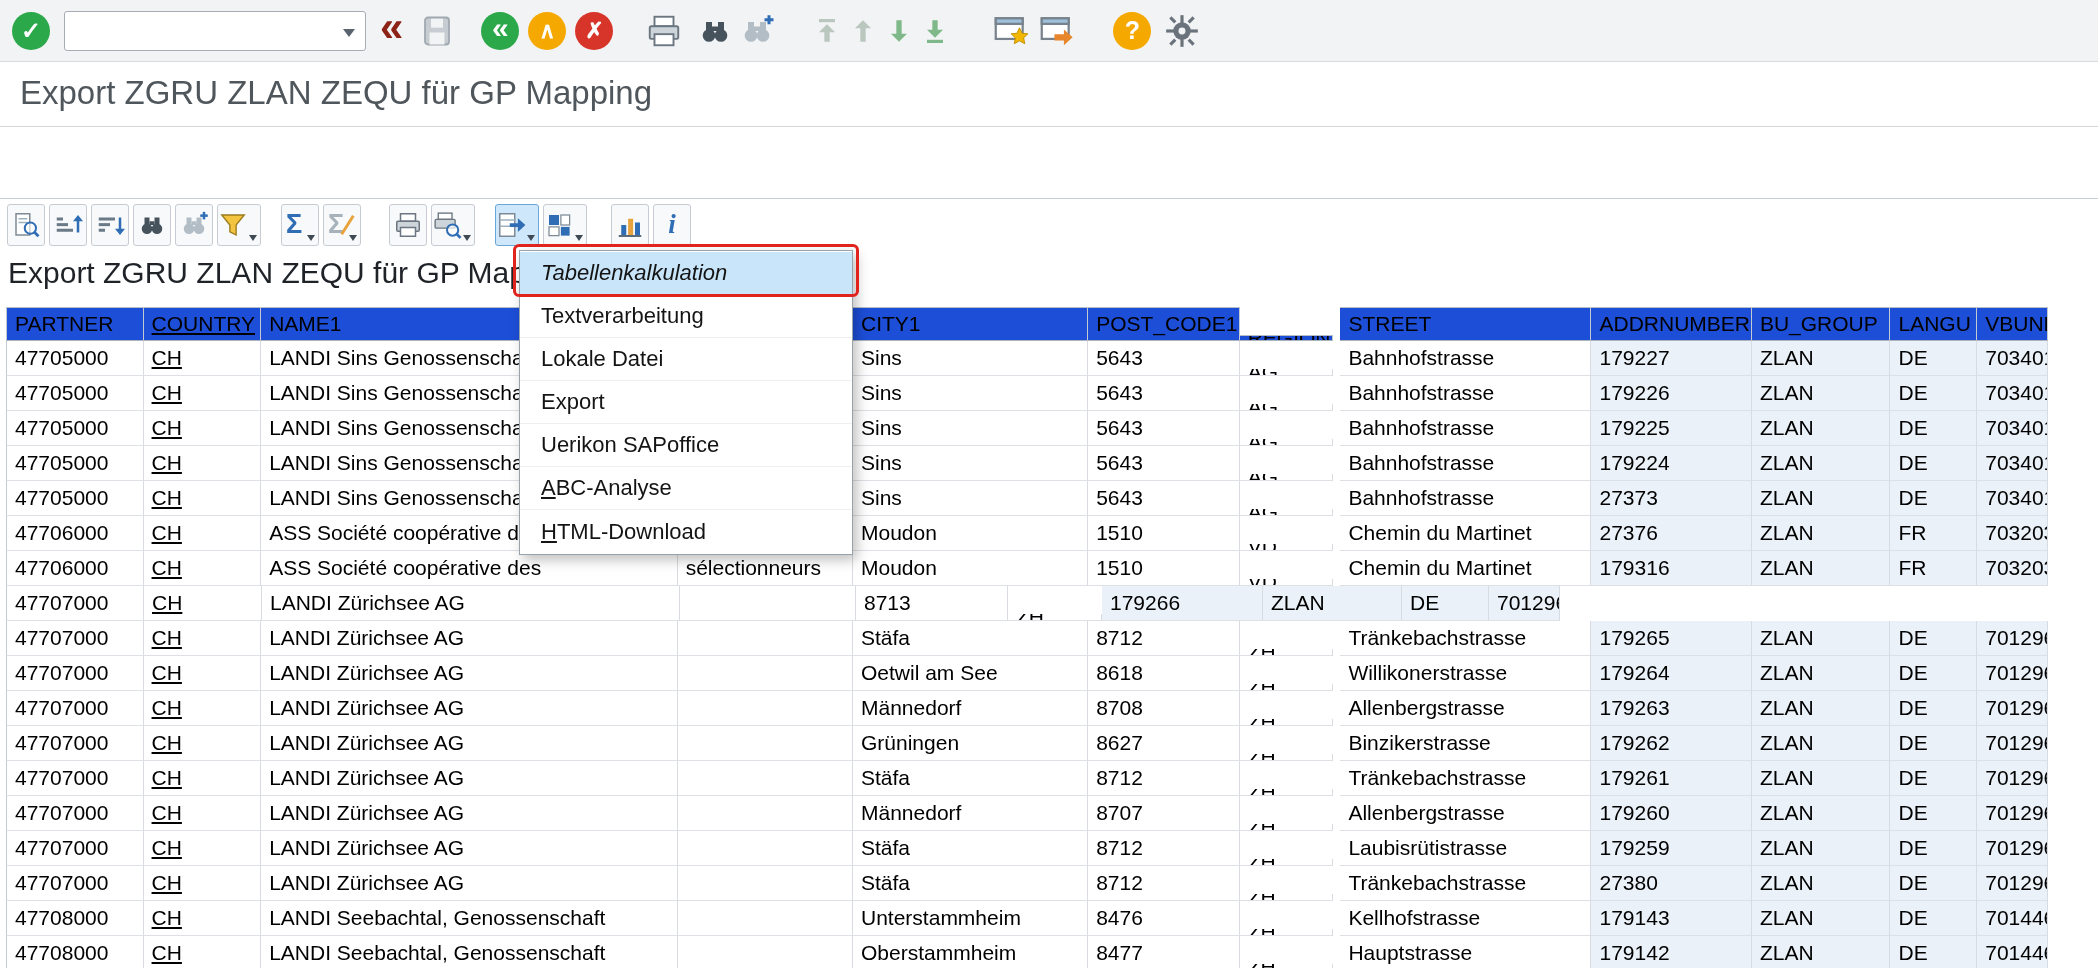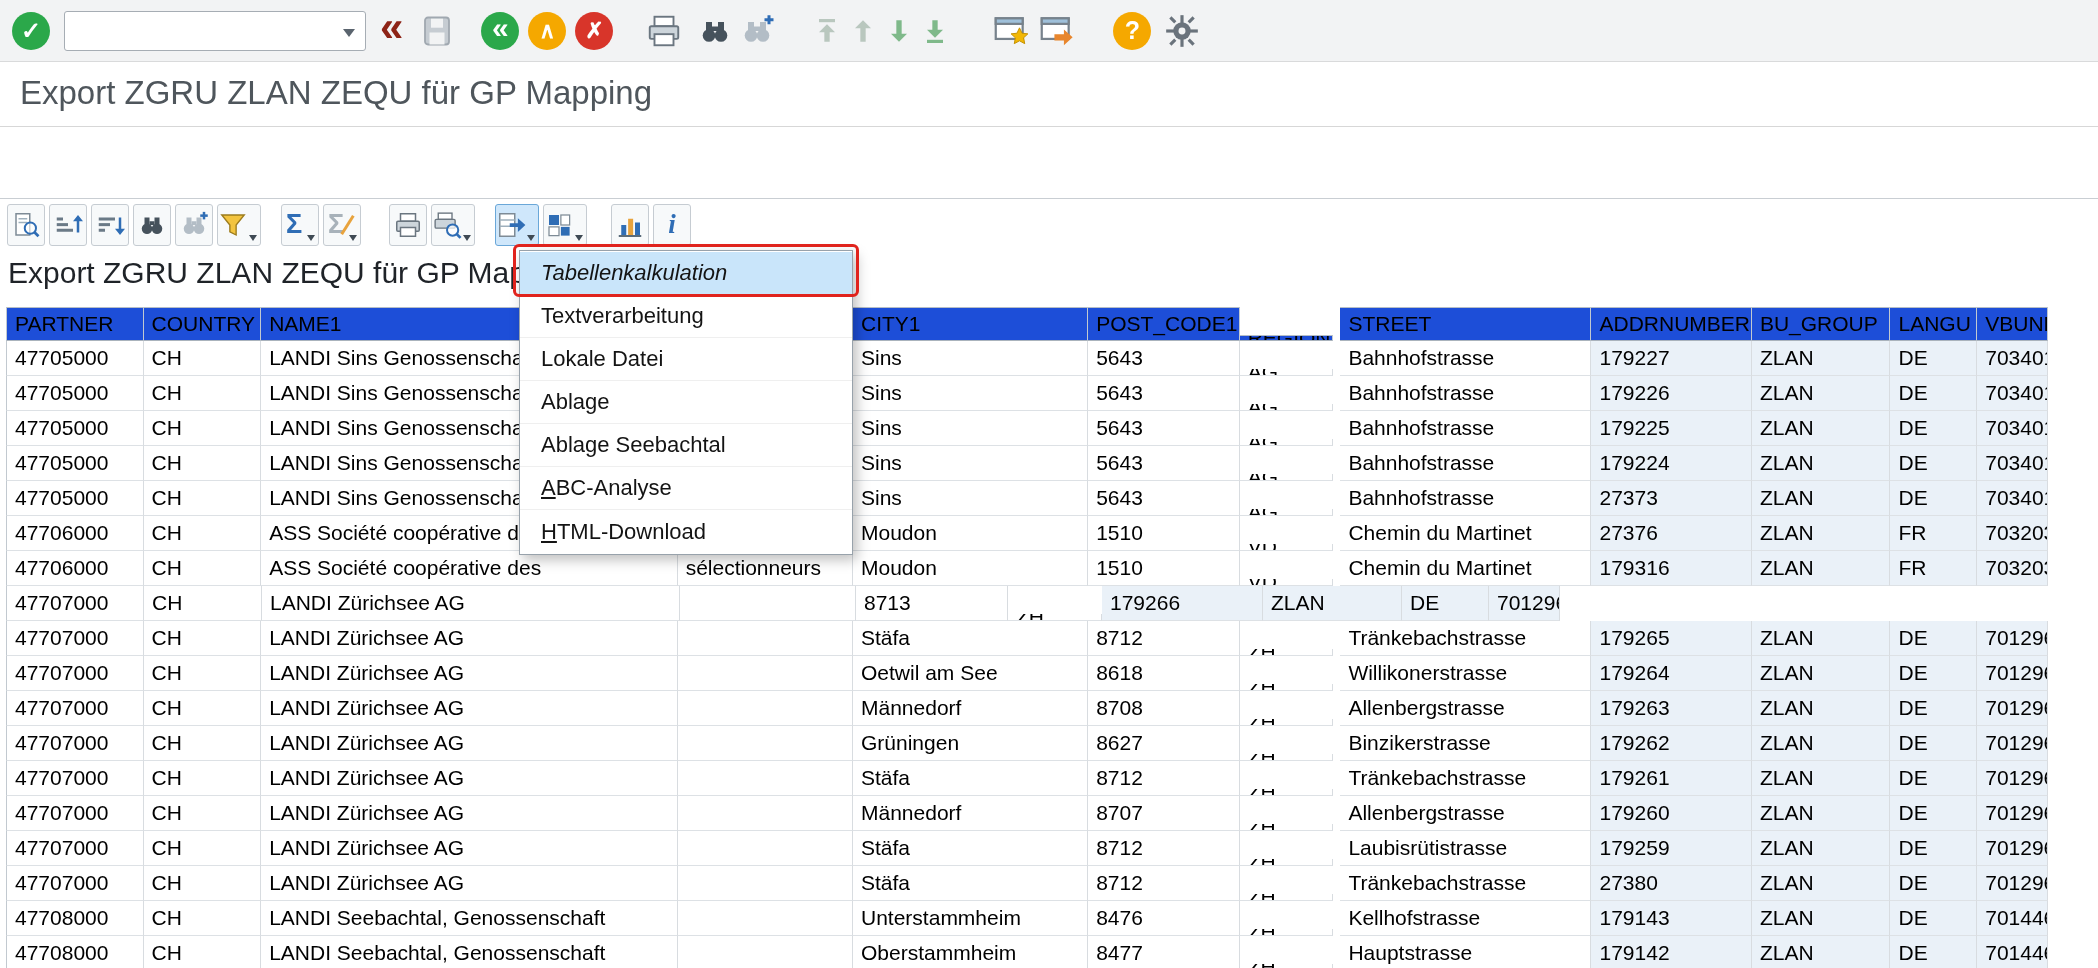--- a/index.html
+++ b/index.html
@@ -46,21 +46,21 @@
 
   
   .grid{position:absolute;left:6px;top:307px;width:2042px;font-size:21px;color:#000;z-index:2;}
   .tr{display:flex;height:35px;}
   .thead{height:34px;}
   .th{background:#1d4ed8;border-right:1px solid #c2c9d0;border-top:1px solid #b6bec6;border-bottom:1px solid #aab3bc;
     display:flex;align-items:center;padding:0 8px;white-space:nowrap;overflow:hidden;}
   .td{background:#fff;border-right:1px solid #d8dce0;border-bottom:1px solid #dde1e5;
     display:flex;align-items:center;padding:0 8px;white-space:nowrap;overflow:hidden;}
   .td.key{background:#eaf1f8;}
-  .c0{width:138px;border-left:1px solid #c2c9d0;} .c1{width:118px;} .c2{width:418px;} .c3{width:176px;}
+  .c0{width:138px;border-left:1px solid #c2c9d0;} .c1{width:118px;text-decoration:underline;} .c2{width:418px;} .c3{width:176px;}
   .c4{width:236px;} .c5{width:152px;} .c6{width:94px;margin-top:28px;} .c7{width:252px;margin-left:7px;} .c8{width:161px;text-align:right;}
   .c9{width:139px;} .c10{width:87px;} .c11{width:71px;}
 
   
   .export-menu{position:absolute;left:519px;top:250px;width:334px;background:#fff;border:1px solid #98a2ab;
     box-shadow:4px 5px 12px rgba(0,0,0,0.25);z-index:20;padding:1px 0;}
   .menu-item{height:43px;display:flex;align-items:center;padding:0 21px;font-size:22px;color:#141414;
     border-bottom:1px solid #efefef;white-space:nowrap;}
   .menu-item:last-child{border-bottom:none;}
   .menu-item.selected{background:#c9e5fa;font-style:italic;}
@@ -553,19 +553,19 @@
         <div class="td c10 key">DE</div>
         <div class="td c11 key">701446</div>
       </div>
     </div>
 </div>
 
 <div class="export-menu">
     <div class="menu-item selected">Tabellenkalkulation</div>
     <div class="menu-item">Textverarbeitung</div>
     <div class="menu-item">Lokale Datei</div>
-    <div class="menu-item">Ablage</div>
-    <div class="menu-item">Ablage Seebachtal</div>
+    <div class="menu-item">Export</div>
+    <div class="menu-item">Uerikon SAPoffice</div>
     <div class="menu-item"><u>A</u>BC-Analyse</div>
     <div class="menu-item"><u>H</u>TML-Download</div>
   </div>
 
 <div class="red-box"></div>
 
 </body></html>

